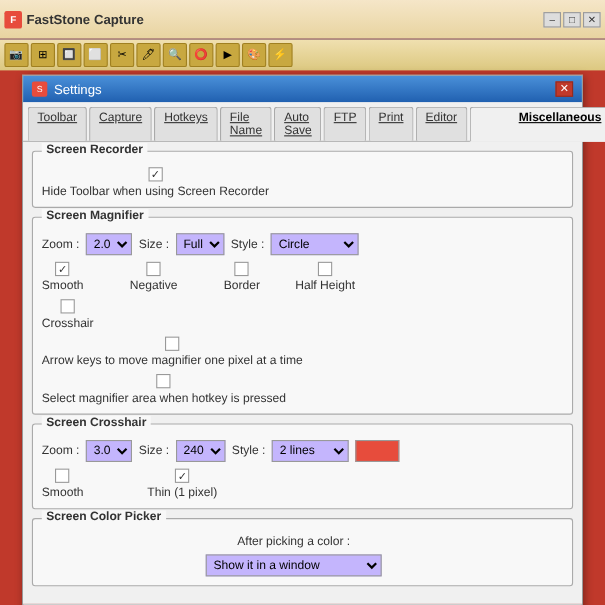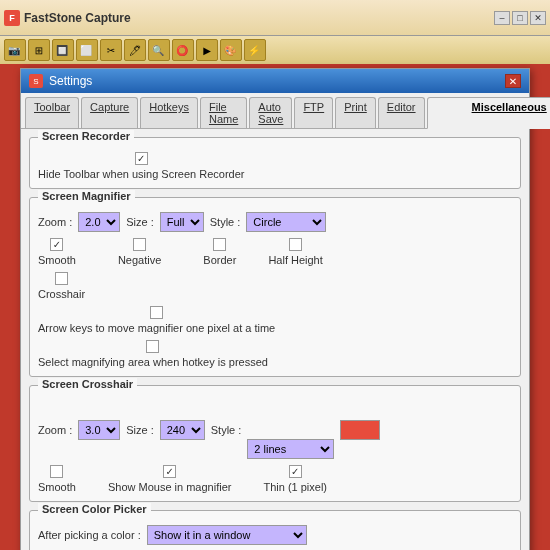--- a/index.html
+++ b/index.html
@@ -379,65 +379,61 @@
       <div class="form-row">
         <div class="checkbox-wrap">
           <div class="checkbox"></div>
           <span class="checkbox-label">Arrow keys to move magnifier one pixel at a time</span>
         </div>
       </div>
 
       <div class="form-row">
         <div class="checkbox-wrap">
           <div class="checkbox"></div>
-          <span class="checkbox-label">Select magnifying area when hotkey is pressed</span>
+          <span class="checkbox-label">Select magnifier area when hotkey is pressed</span>
         </div>
       </div>
     </div>
 
     <div class="group-box">
       <span class="group-title">Screen Crosshair</span>
 
       <div class="form-row" style="margin-top:10px;">
         <span class="form-label">Zoom :</span>
         <select>
           <option>3.0</option>
         </select>
         <span class="form-label">Size :</span>
         <select>
           <option>240</option>
         </select>
         <span class="form-label">Style :</span>
-        <select style="width:87px;margin-top:39px;">
+        <select style="width:70px;">
           <option>2 lines</option>
         </select>
         <div class="color-swatch"></div>
       </div>
 
       <div class="form-row">
         <div class="checkbox-wrap">
           <div class="checkbox"></div>
           <span class="checkbox-label">Smooth</span>
         </div>
         <div style="width:20px;"></div>
-        <div class="checkbox-wrap">
-          <div class="checkbox checked"></div>
-          <span class="checkbox-label">Show Mouse in magnifier</span>
-        </div>
         <div style="width:20px;"></div>
         <div class="checkbox-wrap">
           <div class="checkbox checked"></div>
           <span class="checkbox-label">Thin (1 pixel)</span>
         </div>
       </div>
     </div>
 
     <div class="group-box">
       <span class="group-title">Screen Color Picker</span>
-      <div class="form-row" style="margin-top:10px;">
+      <div class="form-row" style="margin-top:10px;flex-direction:column;">
         <span class="form-label">After picking a color :</span>
         <select style="width:160px;">
           <option>Show it in a window</option>
         </select>
       </div>
     </div>
 
   </div>
 
   <div class="dialog-footer">

